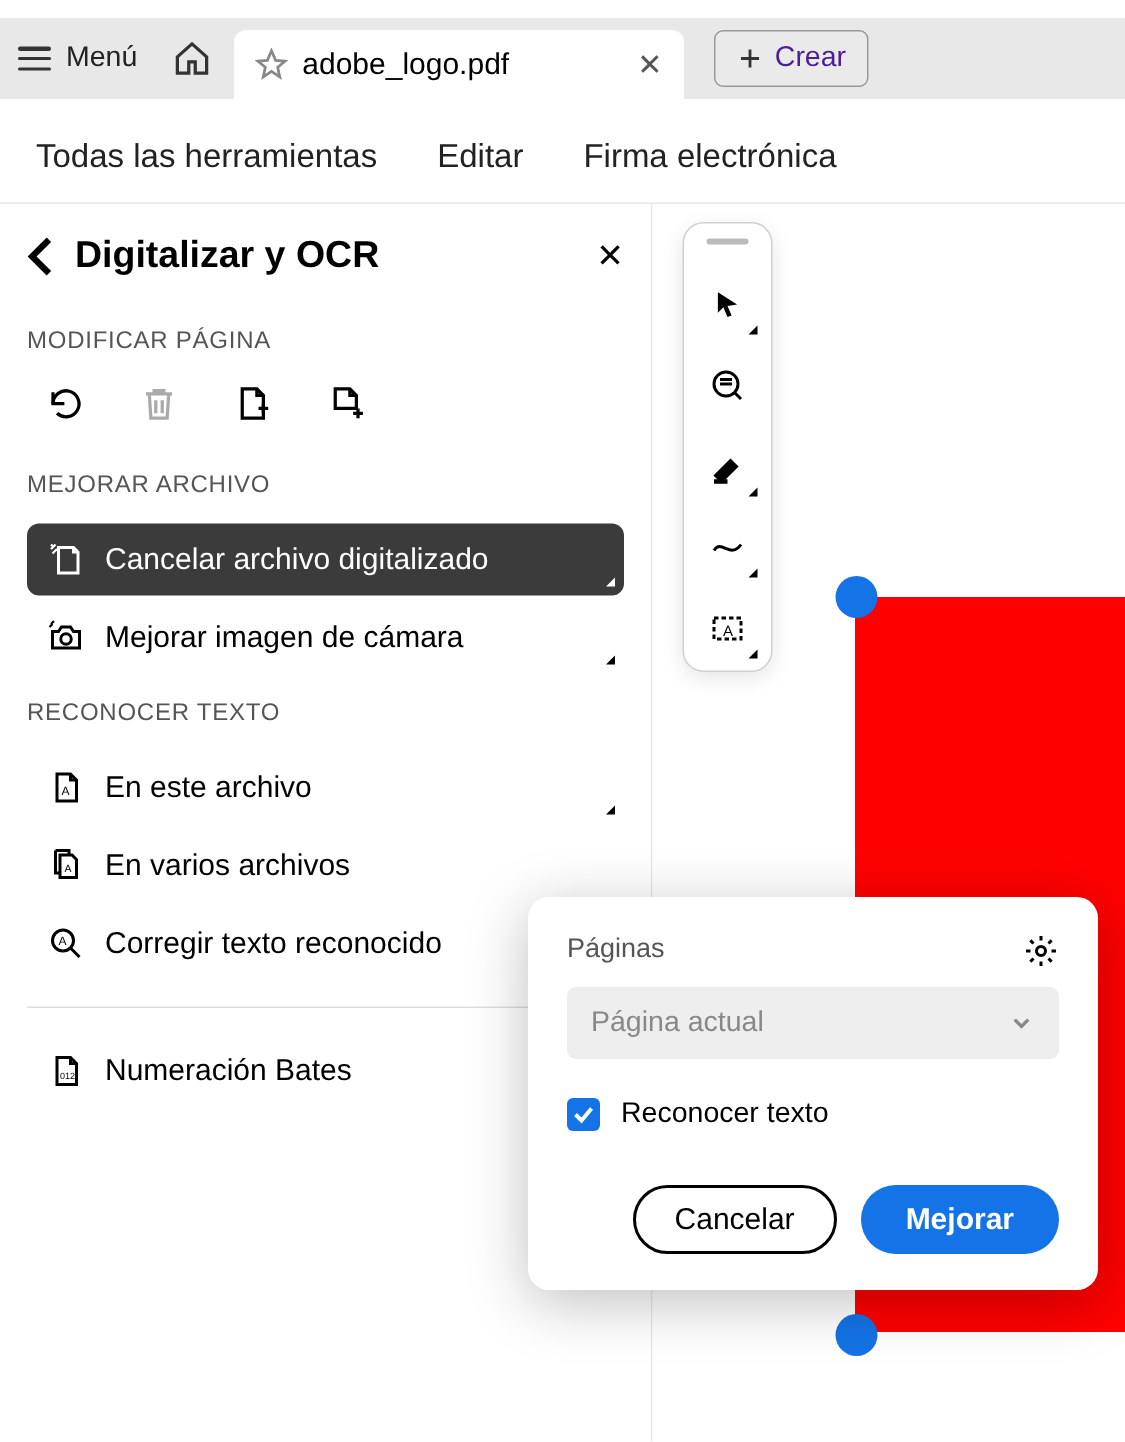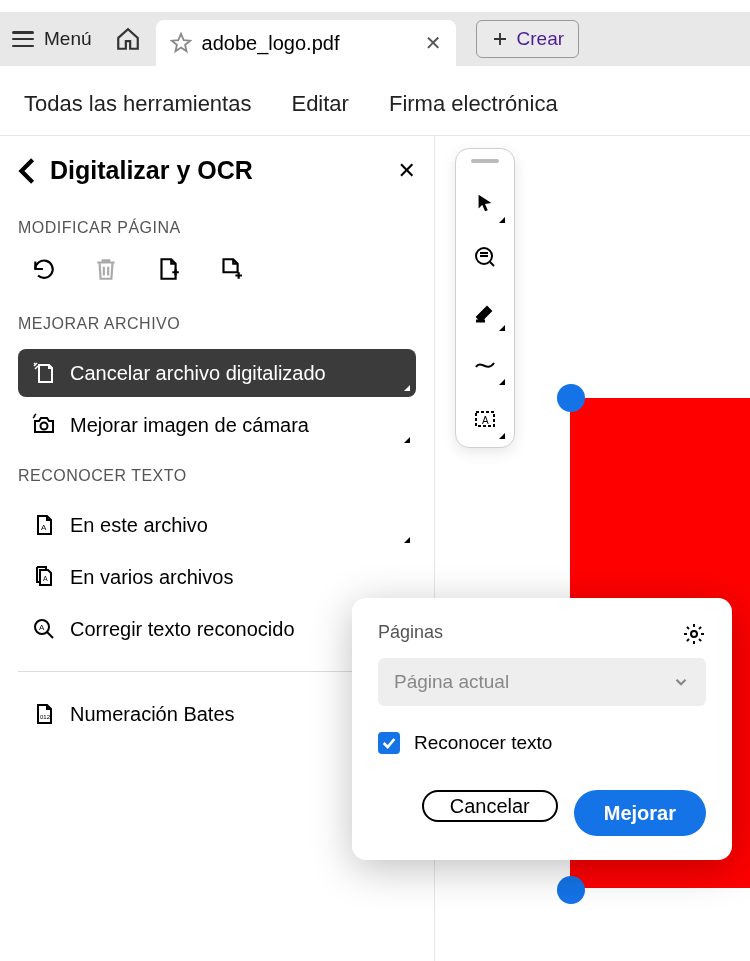--- a/index.html
+++ b/index.html
@@ -55,21 +55,21 @@
   .popup { position:absolute; left:352px; top:462px; width:380px; background:#fff; border-radius:14px; box-shadow: 0 8px 40px rgba(0,0,0,0.25); padding: 24px 26px; }
   .popup-header { display:flex; align-items:flex-start; }
   .popup-label { font-size:18px; color:#555; flex:1; }
   .gear { cursor:pointer; }
   .popup-select { margin-top:12px; height:48px; background:#eee; border-radius:6px; display:flex; align-items:center; padding:0 16px; color:#888; font-size:19px; justify-content:space-between; cursor:pointer; }
   .popup-check { margin-top:26px; display:flex; align-items:center; gap:14px; }
   .checkbox { width:22px;height:22px; background:#1473e6; border-radius:4px; display:flex;align-items:center;justify-content:center; }
   .checkbox svg { stroke:#fff; }
   .popup-check-label { font-size:19px; }
   .popup-actions { margin-top:36px; display:flex; justify-content:flex-end; gap:16px; }
-  .btn-outline { height:32px; padding:0 26px; border:2px solid #000; border-radius:24px; background:#fff; font-size:20px; cursor:pointer; }
+  .btn-outline { height:46px; padding:0 26px; border:2px solid #000; border-radius:24px; background:#fff; font-size:20px; cursor:pointer; }
   .btn-primary { height:46px; padding:0 30px; border:none; border-radius:24px; background:#1473e6; color:#ffffff; font-size:20px; font-weight:600; cursor:pointer; }
 
   svg { display:block; }
 </style>
 </head>
 <body>
 
 <div class="titlebar">
   <div class="hamburger">
     <span></span>

